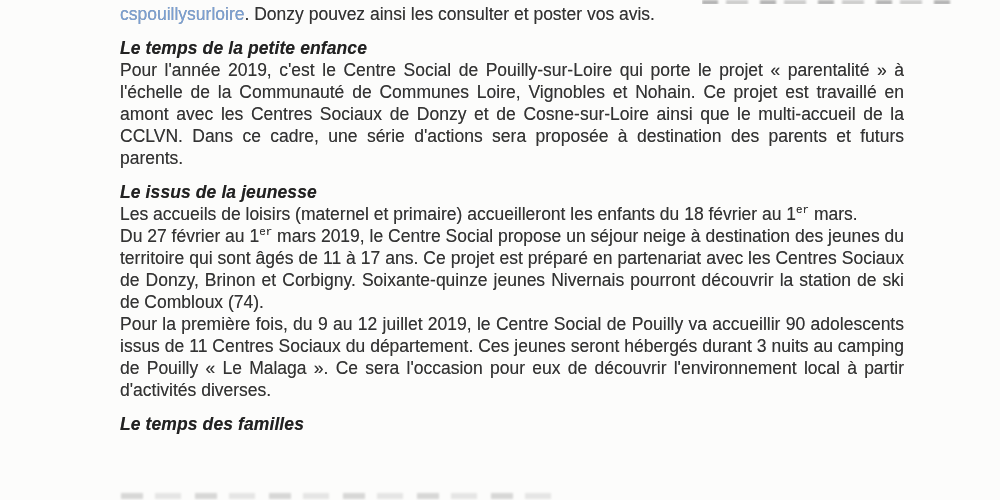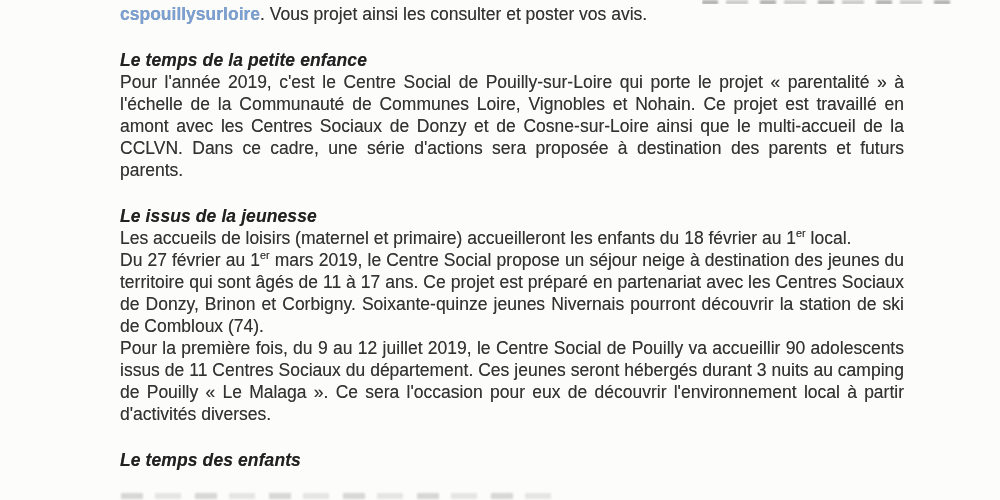--- a/index.html
+++ b/index.html
@@ -29,37 +29,37 @@
   p {
     margin: 0;
     font-size: 17.5px;
     line-height: 22px;
     text-align: justify;
   }
   p.intro {
     text-align: left;
   }
   h3 {
-    margin: 24px 0 0 0;
+    margin: 12px 0 0 0;
     font-size: 17.5px;
     line-height: 22px;
     font-weight: bold;
     font-style: italic;
     color: var(--heading-ink, #222222);
     letter-spacing: 0.1px;
   }
   .link {
     color: var(--link-blue, #7aa0d4);
-    font-weight: bold;
   }
   sup {
     font-size: 0.62em;
     line-height: 0;
     vertical-align: super;
     letter-spacing: 0;
+    font-family: Liberation Mono, monospace;
   }
   .remnant {
     position: absolute;
     filter: blur(1.1px);
     pointer-events: none;
   }
   .remnant-top {
     left: 702px;
     top: 0;
     width: 252px;
@@ -81,29 +81,29 @@
 </style>
 </head>
 <body>
 
 <div class="page">
 
   <div class="remnant remnant-top"></div>
 
   <div class="content">
 
-    <p class="intro"><span class="link">cspouillysurloire</span><span>. Vous projet ainsi les consulter et poster vos avis.</span></p>
+    <p class="intro"><span class="link">cspouillysurloire</span><span>. Donzy pouvez ainsi les consulter et poster vos avis.</span></p>
 
     <h3>Le temps de la petite enfance</h3>
     <p>Pour l'année 2019, c'est le Centre Social de Pouilly-sur-Loire qui porte le projet «&nbsp;parentalité&nbsp;» à l'échelle de la Communauté de Communes Loire, Vignobles et Nohain. Ce projet est travaillé en amont avec les Centres Sociaux de Donzy et de Cosne-sur-Loire ainsi que le multi-accueil de la CCLVN. Dans ce cadre, une série d'actions sera proposée à destination des parents et futurs parents.</p>
 
     <h3>Le issus de la jeunesse</h3>
-    <p><span>Les accueils de loisirs (maternel et primaire) accueilleront les enfants du 18 février au 1</span><sup>er</sup><span> local.</span></p>
+    <p><span>Les accueils de loisirs (maternel et primaire) accueilleront les enfants du 18 février au 1</span><sup>er</sup><span> mars.</span></p>
     <p><span>Du 27 février au 1</span><sup>er</sup><span> mars 2019, le Centre Social propose un séjour neige à destination des jeunes du territoire qui sont âgés de 11 à 17 ans. Ce projet est préparé en partenariat avec les Centres Sociaux de Donzy, Brinon et Corbigny. Soixante-quinze jeunes Nivernais pourront découvrir la station de ski de Combloux (74).</span></p>
     <p>Pour la première fois, du 9 au 12 juillet 2019, le Centre Social de Pouilly va accueillir 90 adolescents issus de 11 Centres Sociaux du département. Ces jeunes seront hébergés durant 3 nuits au camping de Pouilly «&nbsp;Le Malaga&nbsp;». Ce sera l'occasion pour eux de découvrir l'environnement local à partir d'activités diverses.</p>
 
-    <h3>Le temps des enfants</h3>
+    <h3>Le temps des familles</h3>
 
   </div>
 
   <div class="remnant remnant-bottom"></div>
 
 </div>
 
 </body></html>

